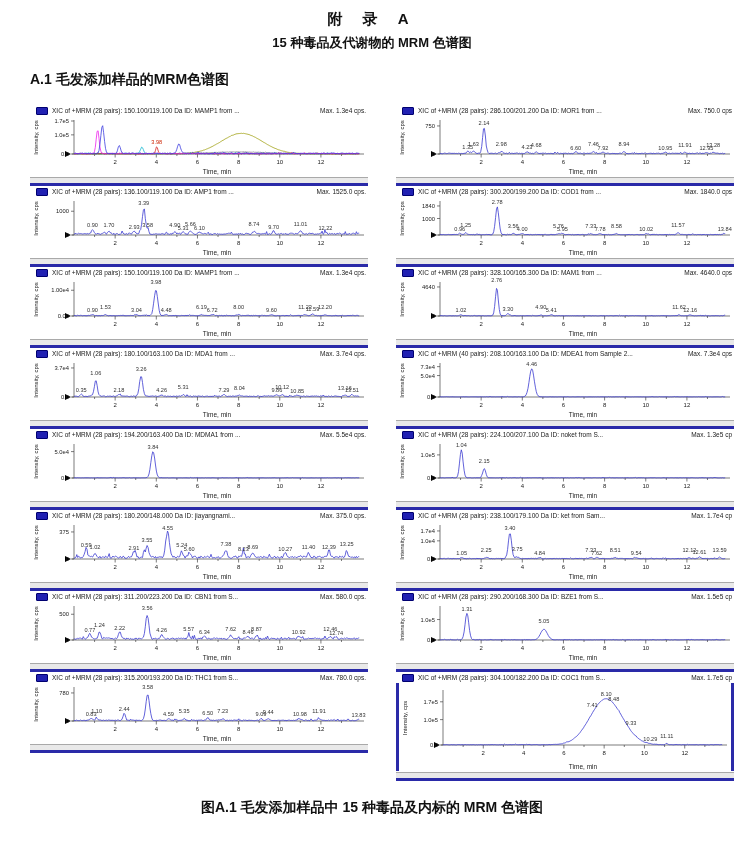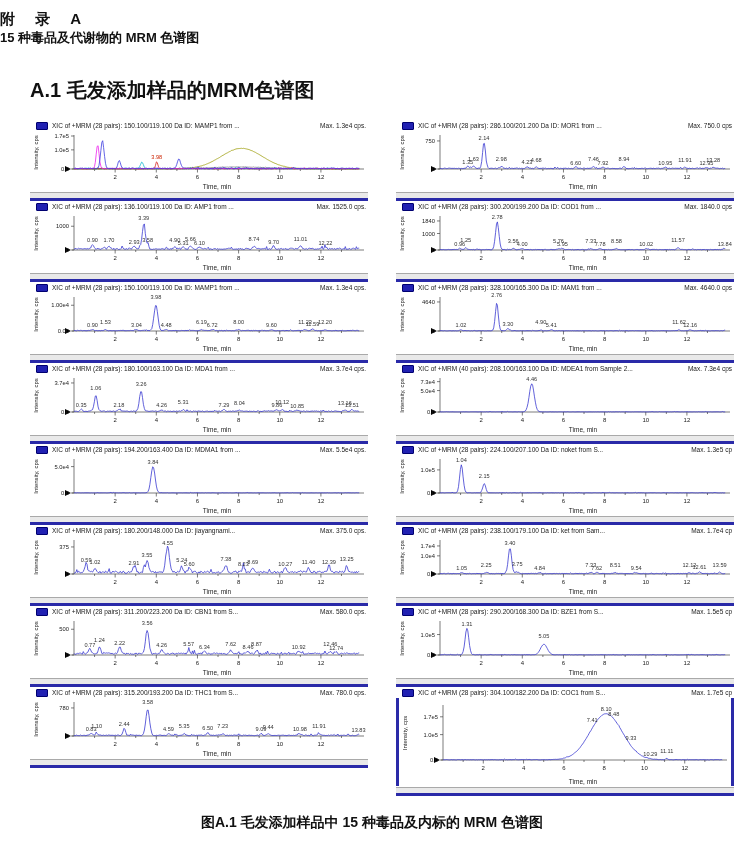--- a/index.html
+++ b/index.html
@@ -1,21 +1,21 @@
 <!DOCTYPE html>
 <html><head>
 <meta charset="utf-8">
 <style>
   html,body{margin:0;padding:0;background:#fff;}
   body{width:744px;height:848px;font-family:"Liberation Sans","DejaVu Sans",sans-serif;color:#111;overflow:hidden;}
-  .titles{padding-top:10px;font-weight:bold;}
+  .titles{text-align:center;padding-top:10px;font-weight:bold;}
   .t1{font-size:15px;letter-spacing:8px;}
   .t2{font-size:13px;margin-top:5px;}
-  .t3{font-size:13px;}
-  .section{margin:30px 0 0 30px;font-weight:bold;font-size:20px;}
+  .t3{font-size:13px;margin-top:5px;}
+  .section{margin:19px 0 0 30px;font-weight:bold;font-size:14px;}
   .cols{display:flex;margin:16px 0 0 30px;gap:28px;}
   .col{width:338px;}
   .panel{margin-bottom:0;}
   .phead{display:flex;align-items:center;gap:4px;font-size:6.5px;line-height:11px;height:11px;color:#1a1a1a;white-space:nowrap;}
   .picon{flex:0 0 auto;width:10px;height:6px;background:#2121b2;border:1px solid #000070;border-radius:1px;margin-left:6px;}
   .ptitle{overflow:hidden;}
   .pmax{margin-left:auto;padding-right:2px;}
   svg.chart{display:block;}
   svg text{font-family:"Liberation Sans","DejaVu Sans",sans-serif;}
   .psep{height:5px;margin-top:1px;border-top:1px solid #a9a9a9;background:#e9e9e9;border-bottom:3px solid #2a2aa8;}

